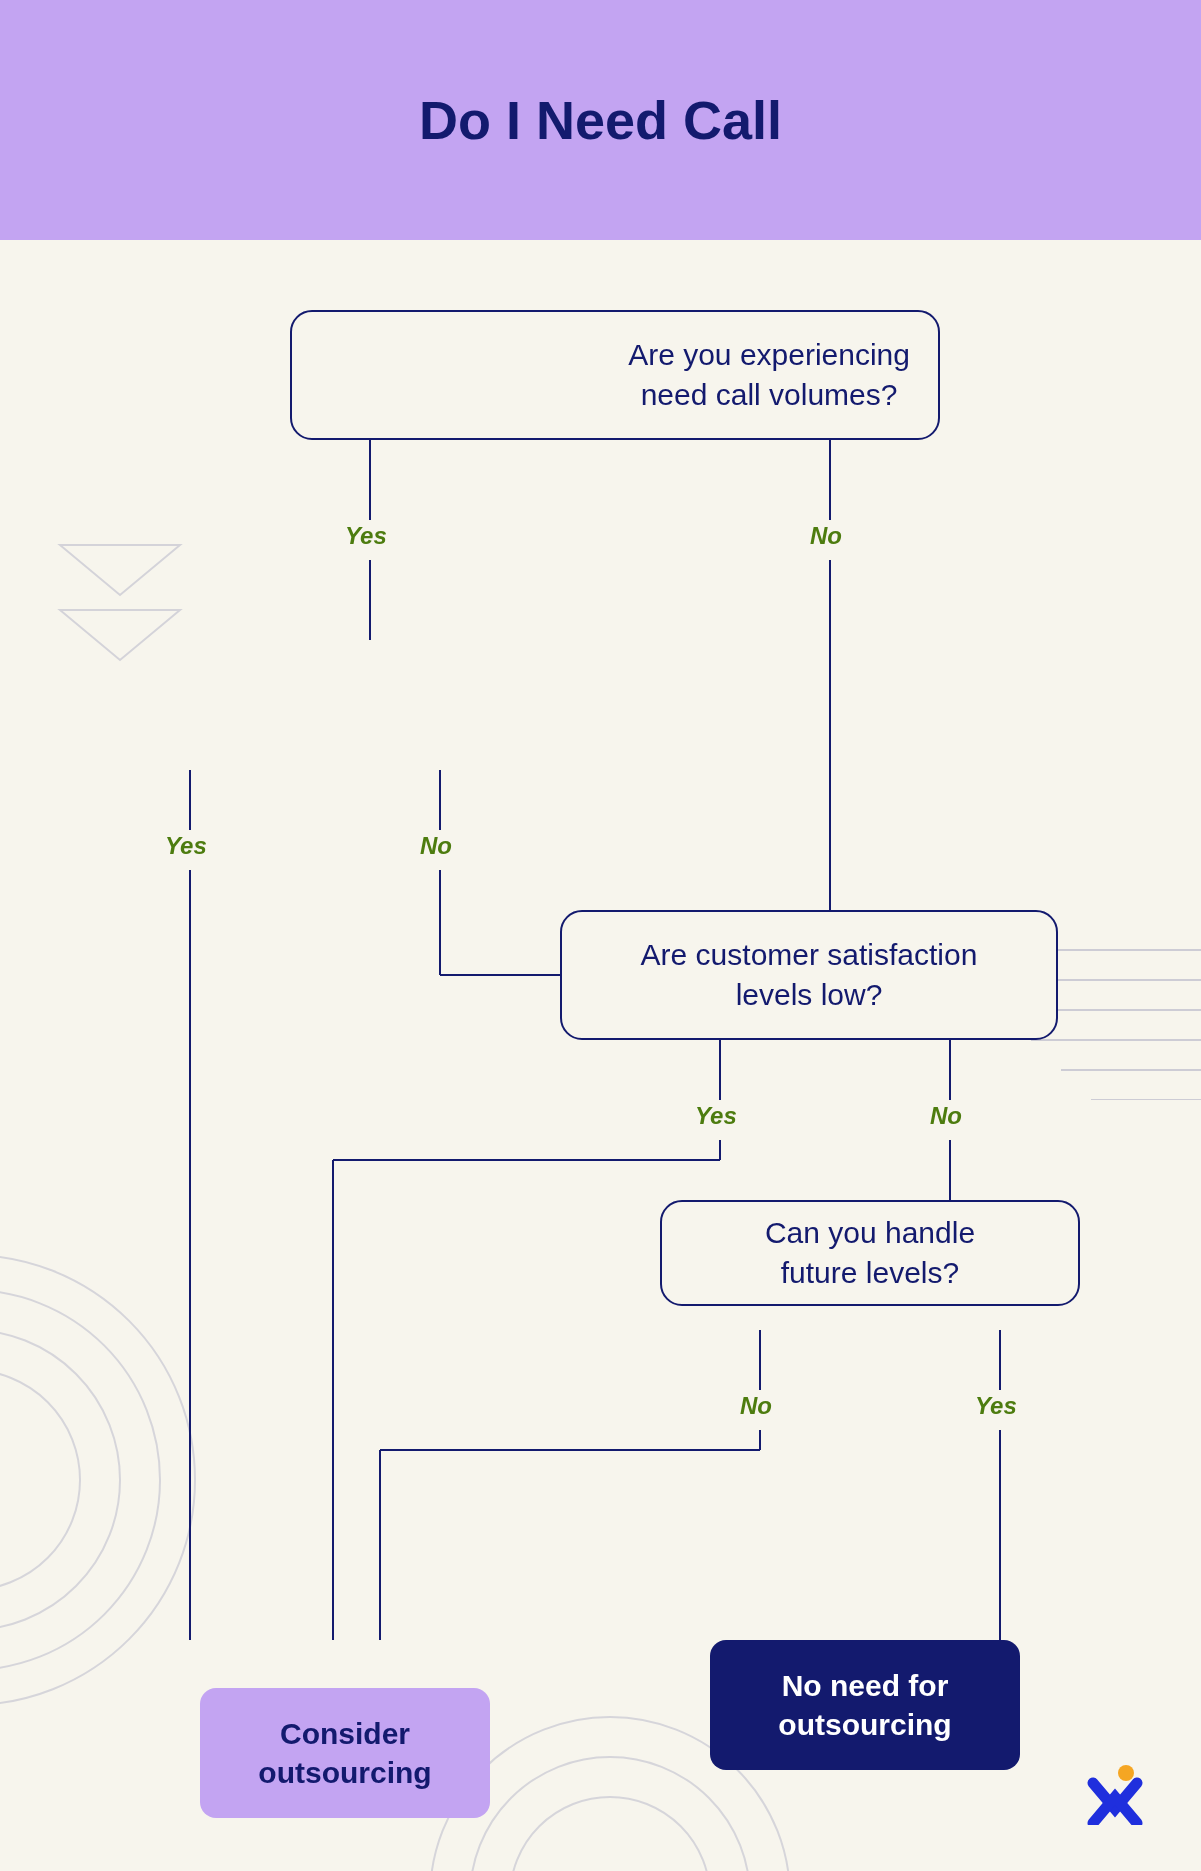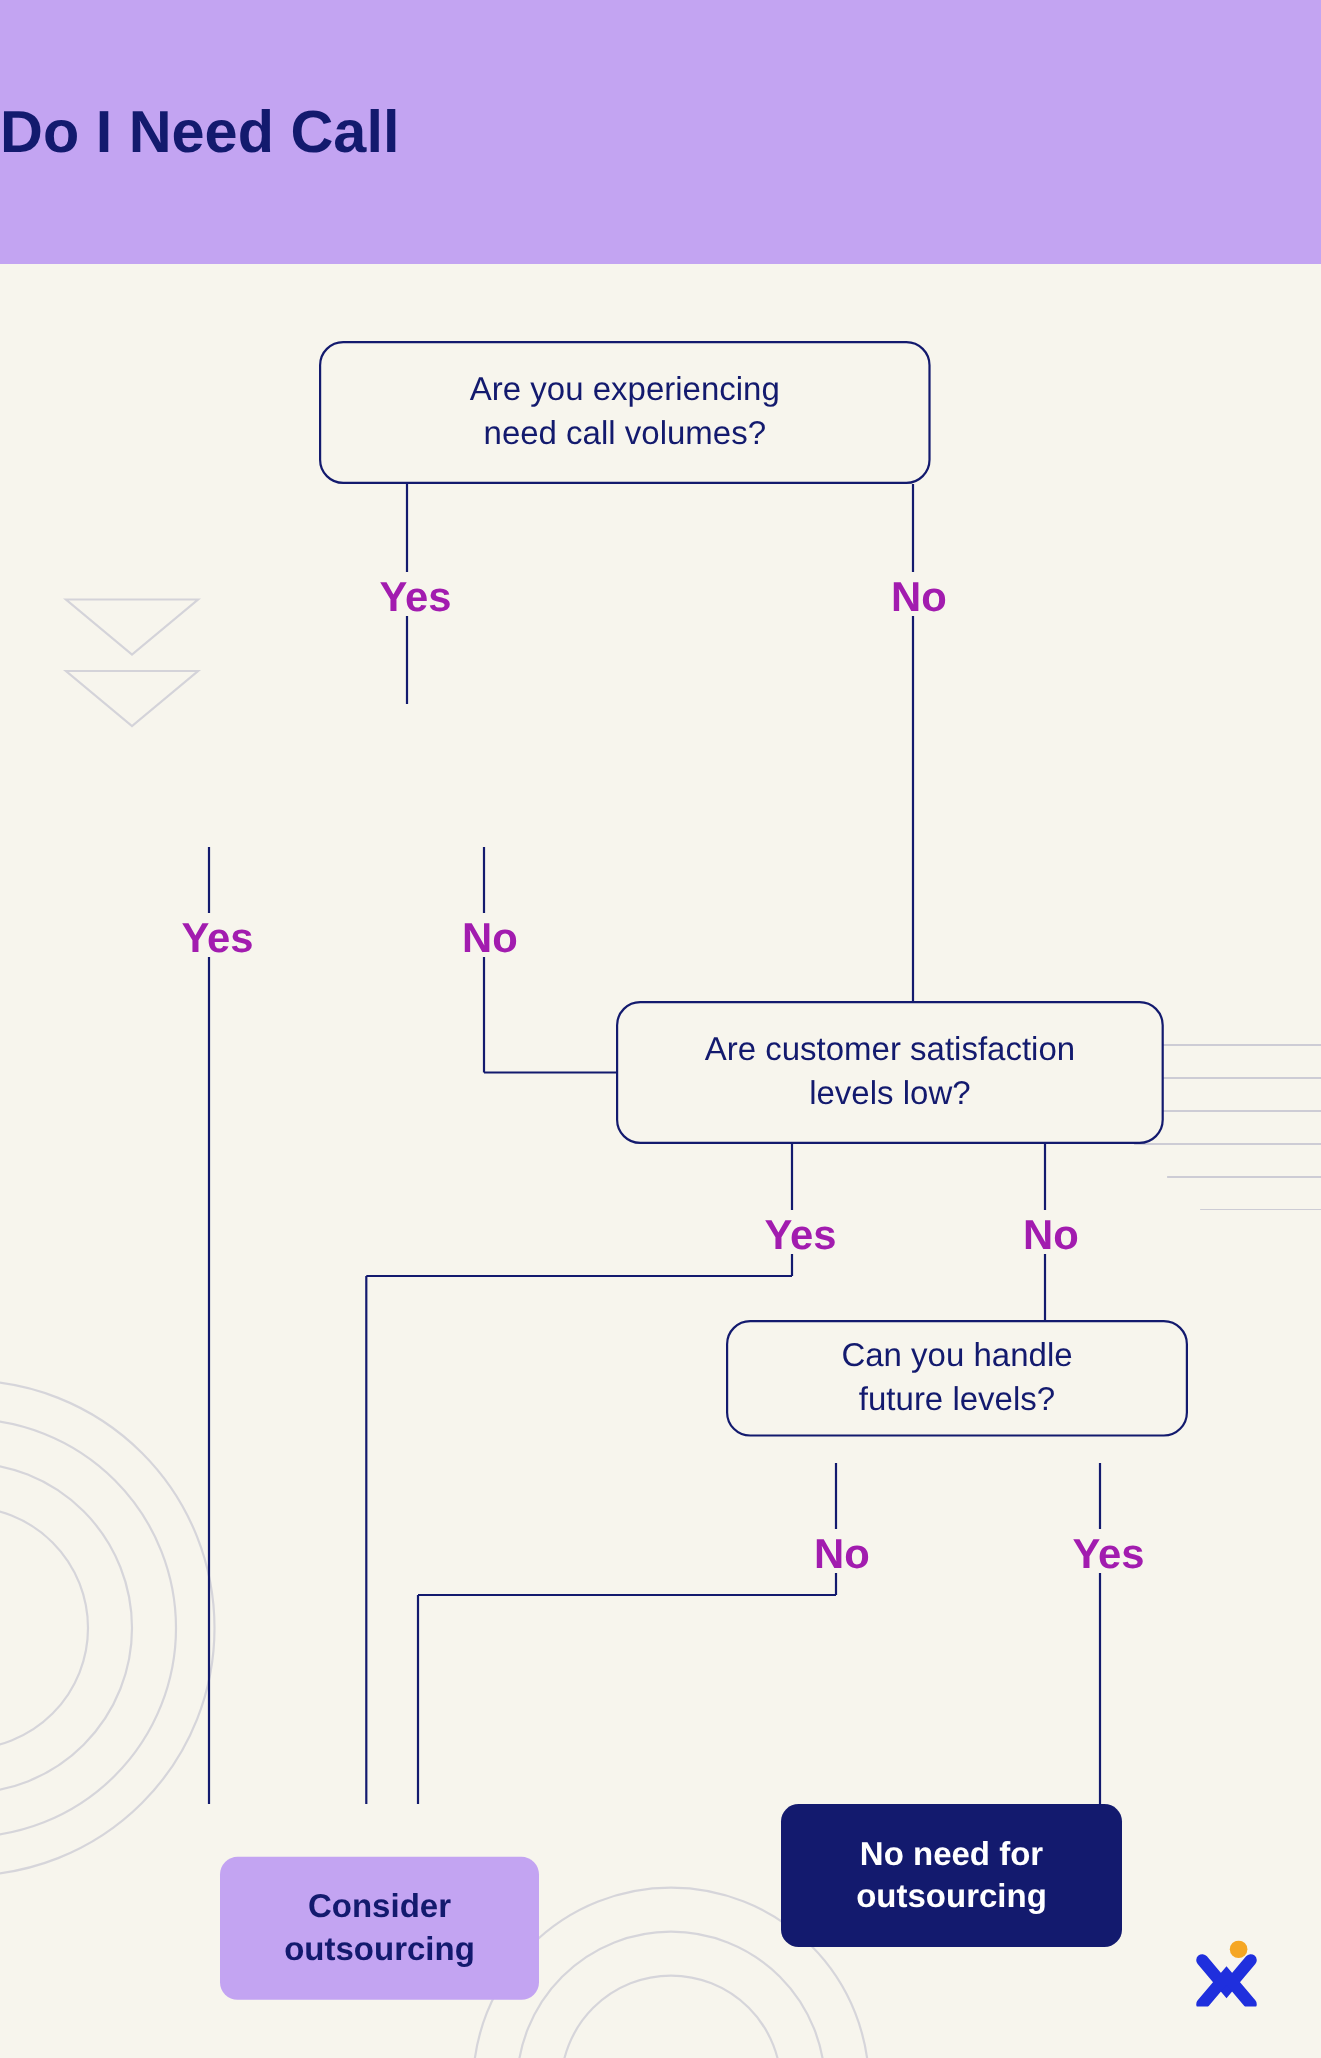--- a/index.html
+++ b/index.html
@@ -9,20 +9,21 @@
     background: #f7f5ed;
     position: relative;
     overflow: hidden;
   }
   .header {
     background: #c3a4f2;
     width: 100%;
     height: 240px;
     display: flex;
     align-items: center;
+    justify-content: center;
     text-align: center;
   }
   .header h1 {
     color: #131a6e;
     font-size: 54px;
     font-weight: 800;
     line-height: 1.2;
   }
   .canvas {
     position: relative;
@@ -38,23 +39,24 @@
     font-size: 30px;
     line-height: 1.35;
     display: flex;
     align-items: center;
     justify-content: center;
     text-align: center;
     padding: 12px 28px;
   }
   .label {
     position: absolute;
-    color: #a21caf;
-    font-size: 38px;
+    color: #4d7c0f;
+    font-size: 24px;
     font-weight: 800;
+    font-style: italic;
   }
   .result {
     position: absolute;
     border-radius: 16px;
     font-size: 30px;
     font-weight: 800;
     line-height: 1.3;
     display: flex;
     align-items: center;
     justify-content: center;
@@ -146,21 +148,21 @@
       <line x1="1000" y1="1090" x2="1000" y2="1150"></line>
 
       <line x1="760" y1="1190" x2="760" y2="1210"></line>
       <line x1="380" y1="1210" x2="760" y2="1210"></line>
       <line x1="380" y1="1210" x2="380" y2="1400"></line>
 
       <line x1="1000" y1="1190" x2="1000" y2="1400"></line>
     </g>
   </svg>
 
-  <div class="node" style="left:290px; top:70px; width:556px; height:130px;">
+  <div class="node" style="left:290px; top:70px; width:650px; height:130px;justify-content:flex-end;">
     <div>
       <span>Are you experiencing</span><br>
       <span>need call volumes?</span>
     </div>
   </div>
   <div class="label" style="left:345px; top:282px;">Yes</div>
   <div class="label" style="left:810px; top:282px;">No</div>
 
   <div class="label" style="left:165px; top:592px;">Yes</div>
   <div class="label" style="left:420px; top:592px;">No</div>

